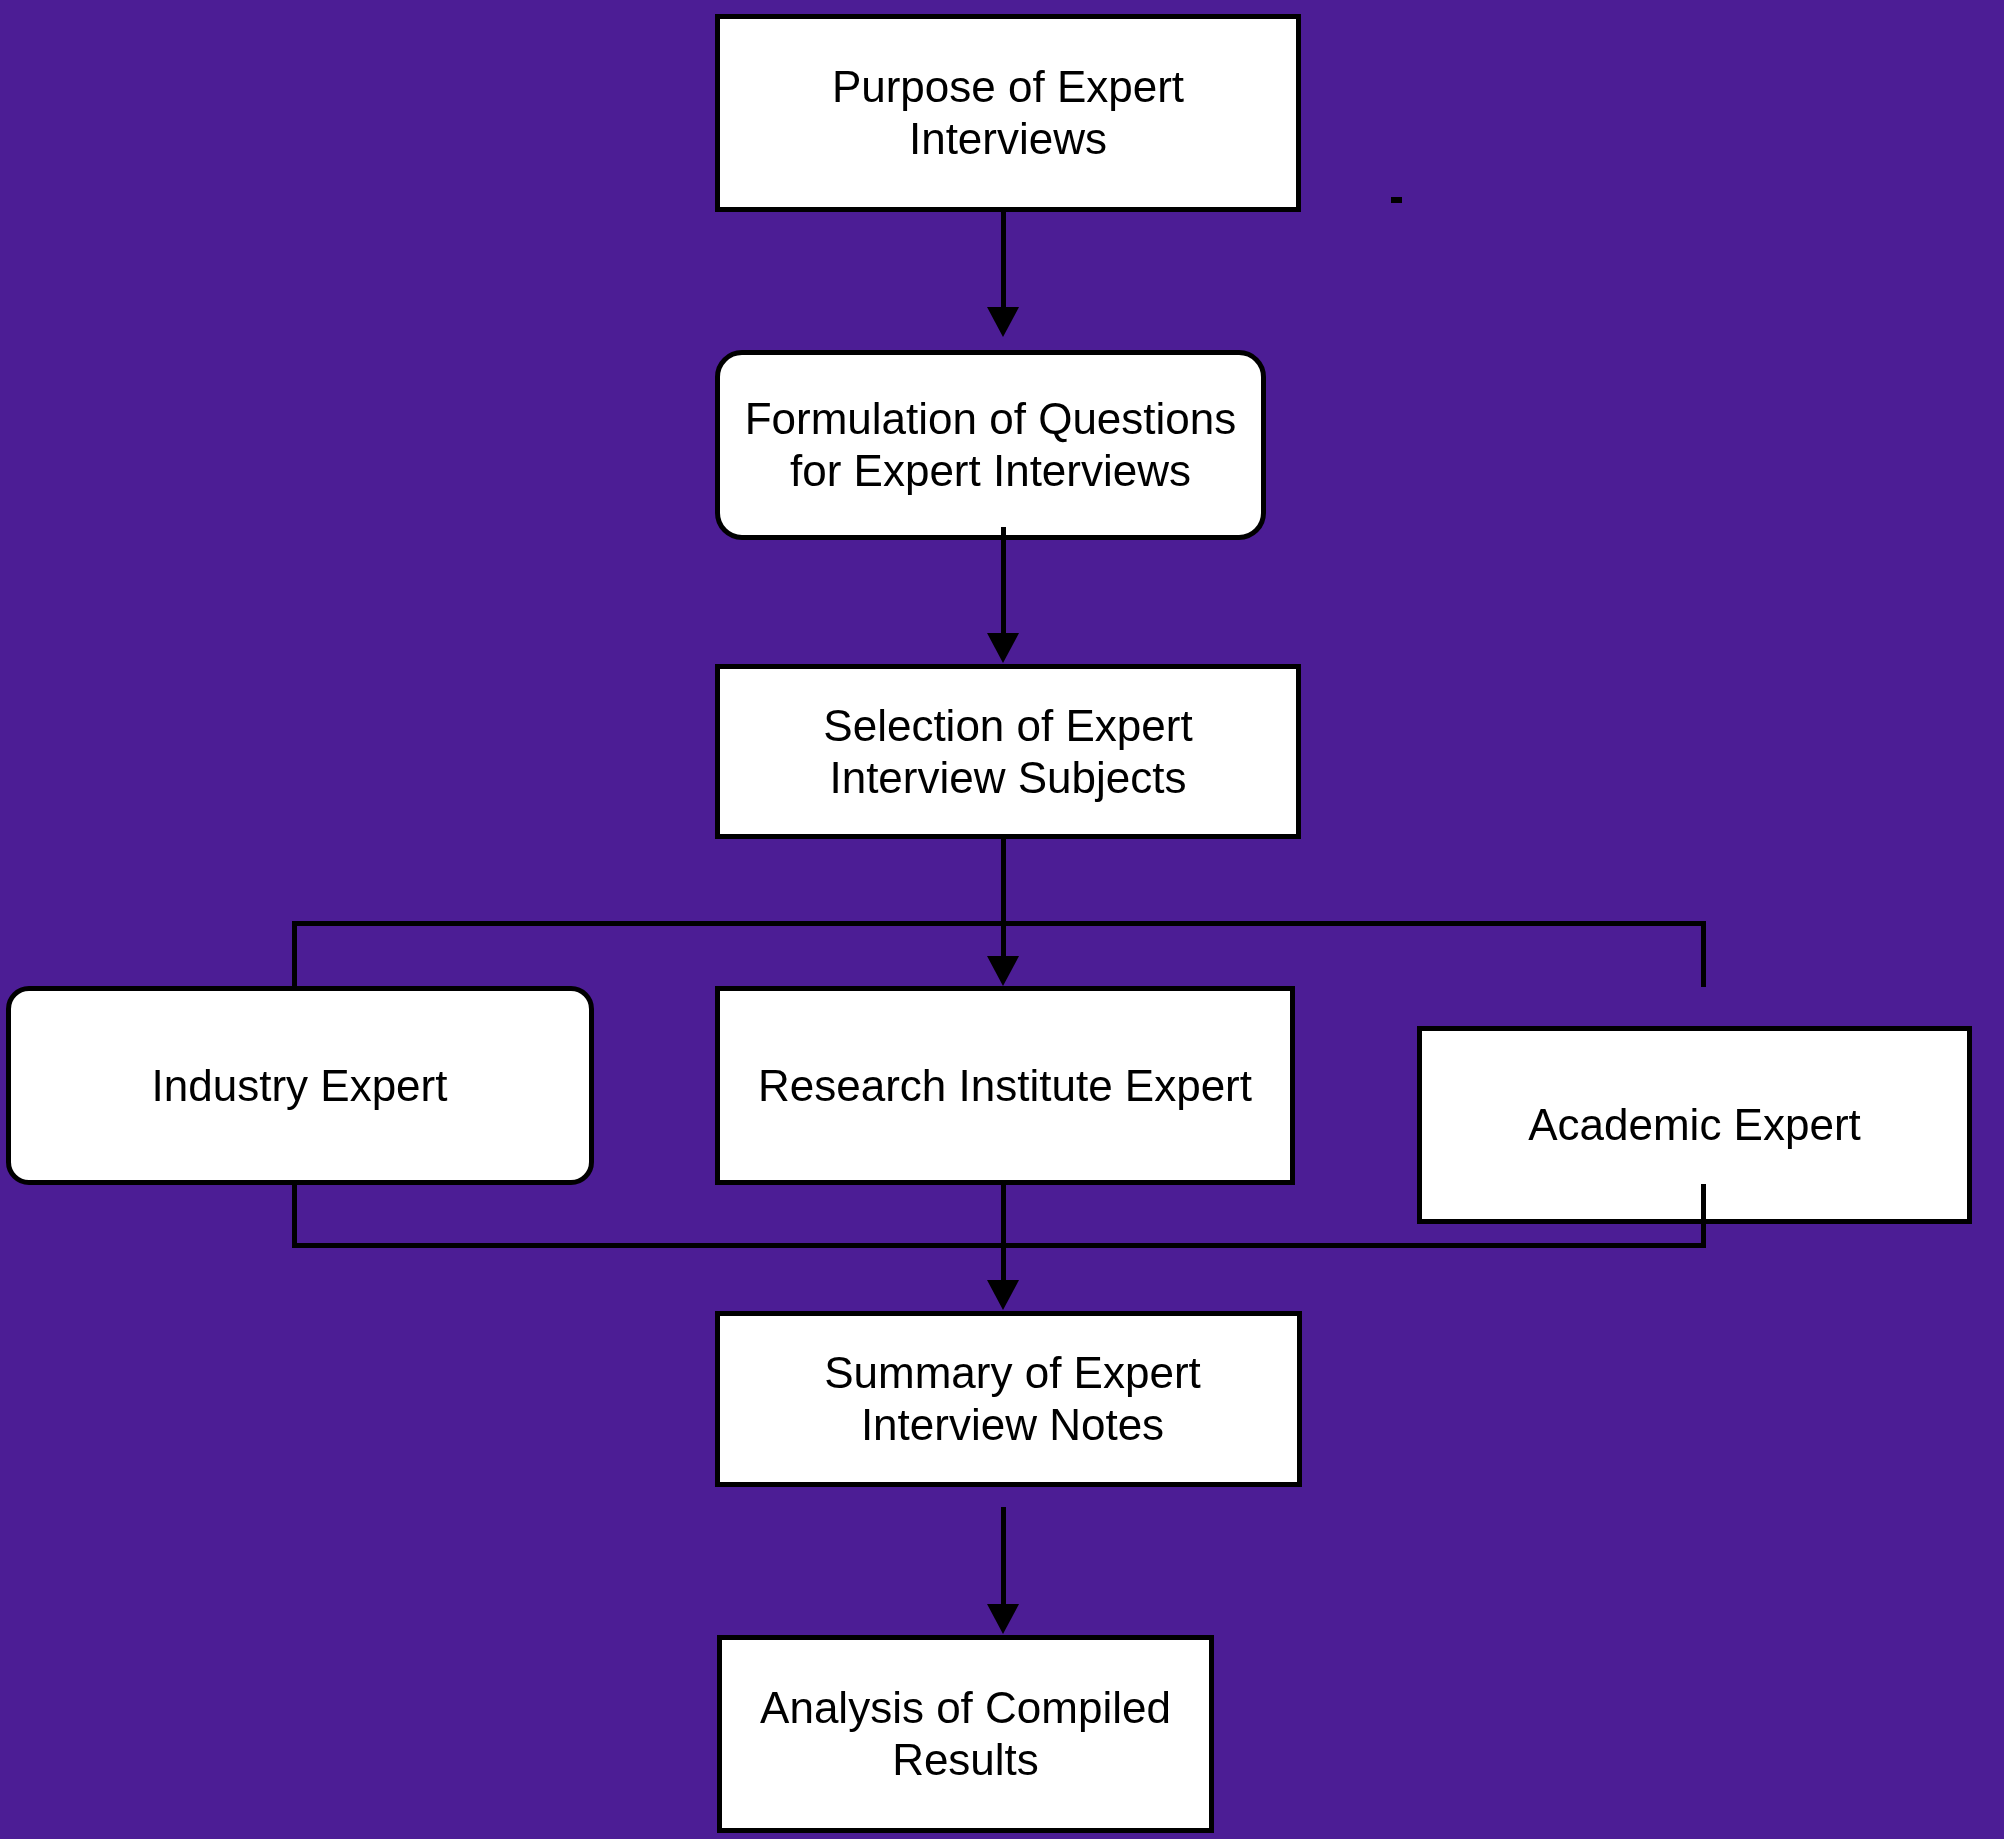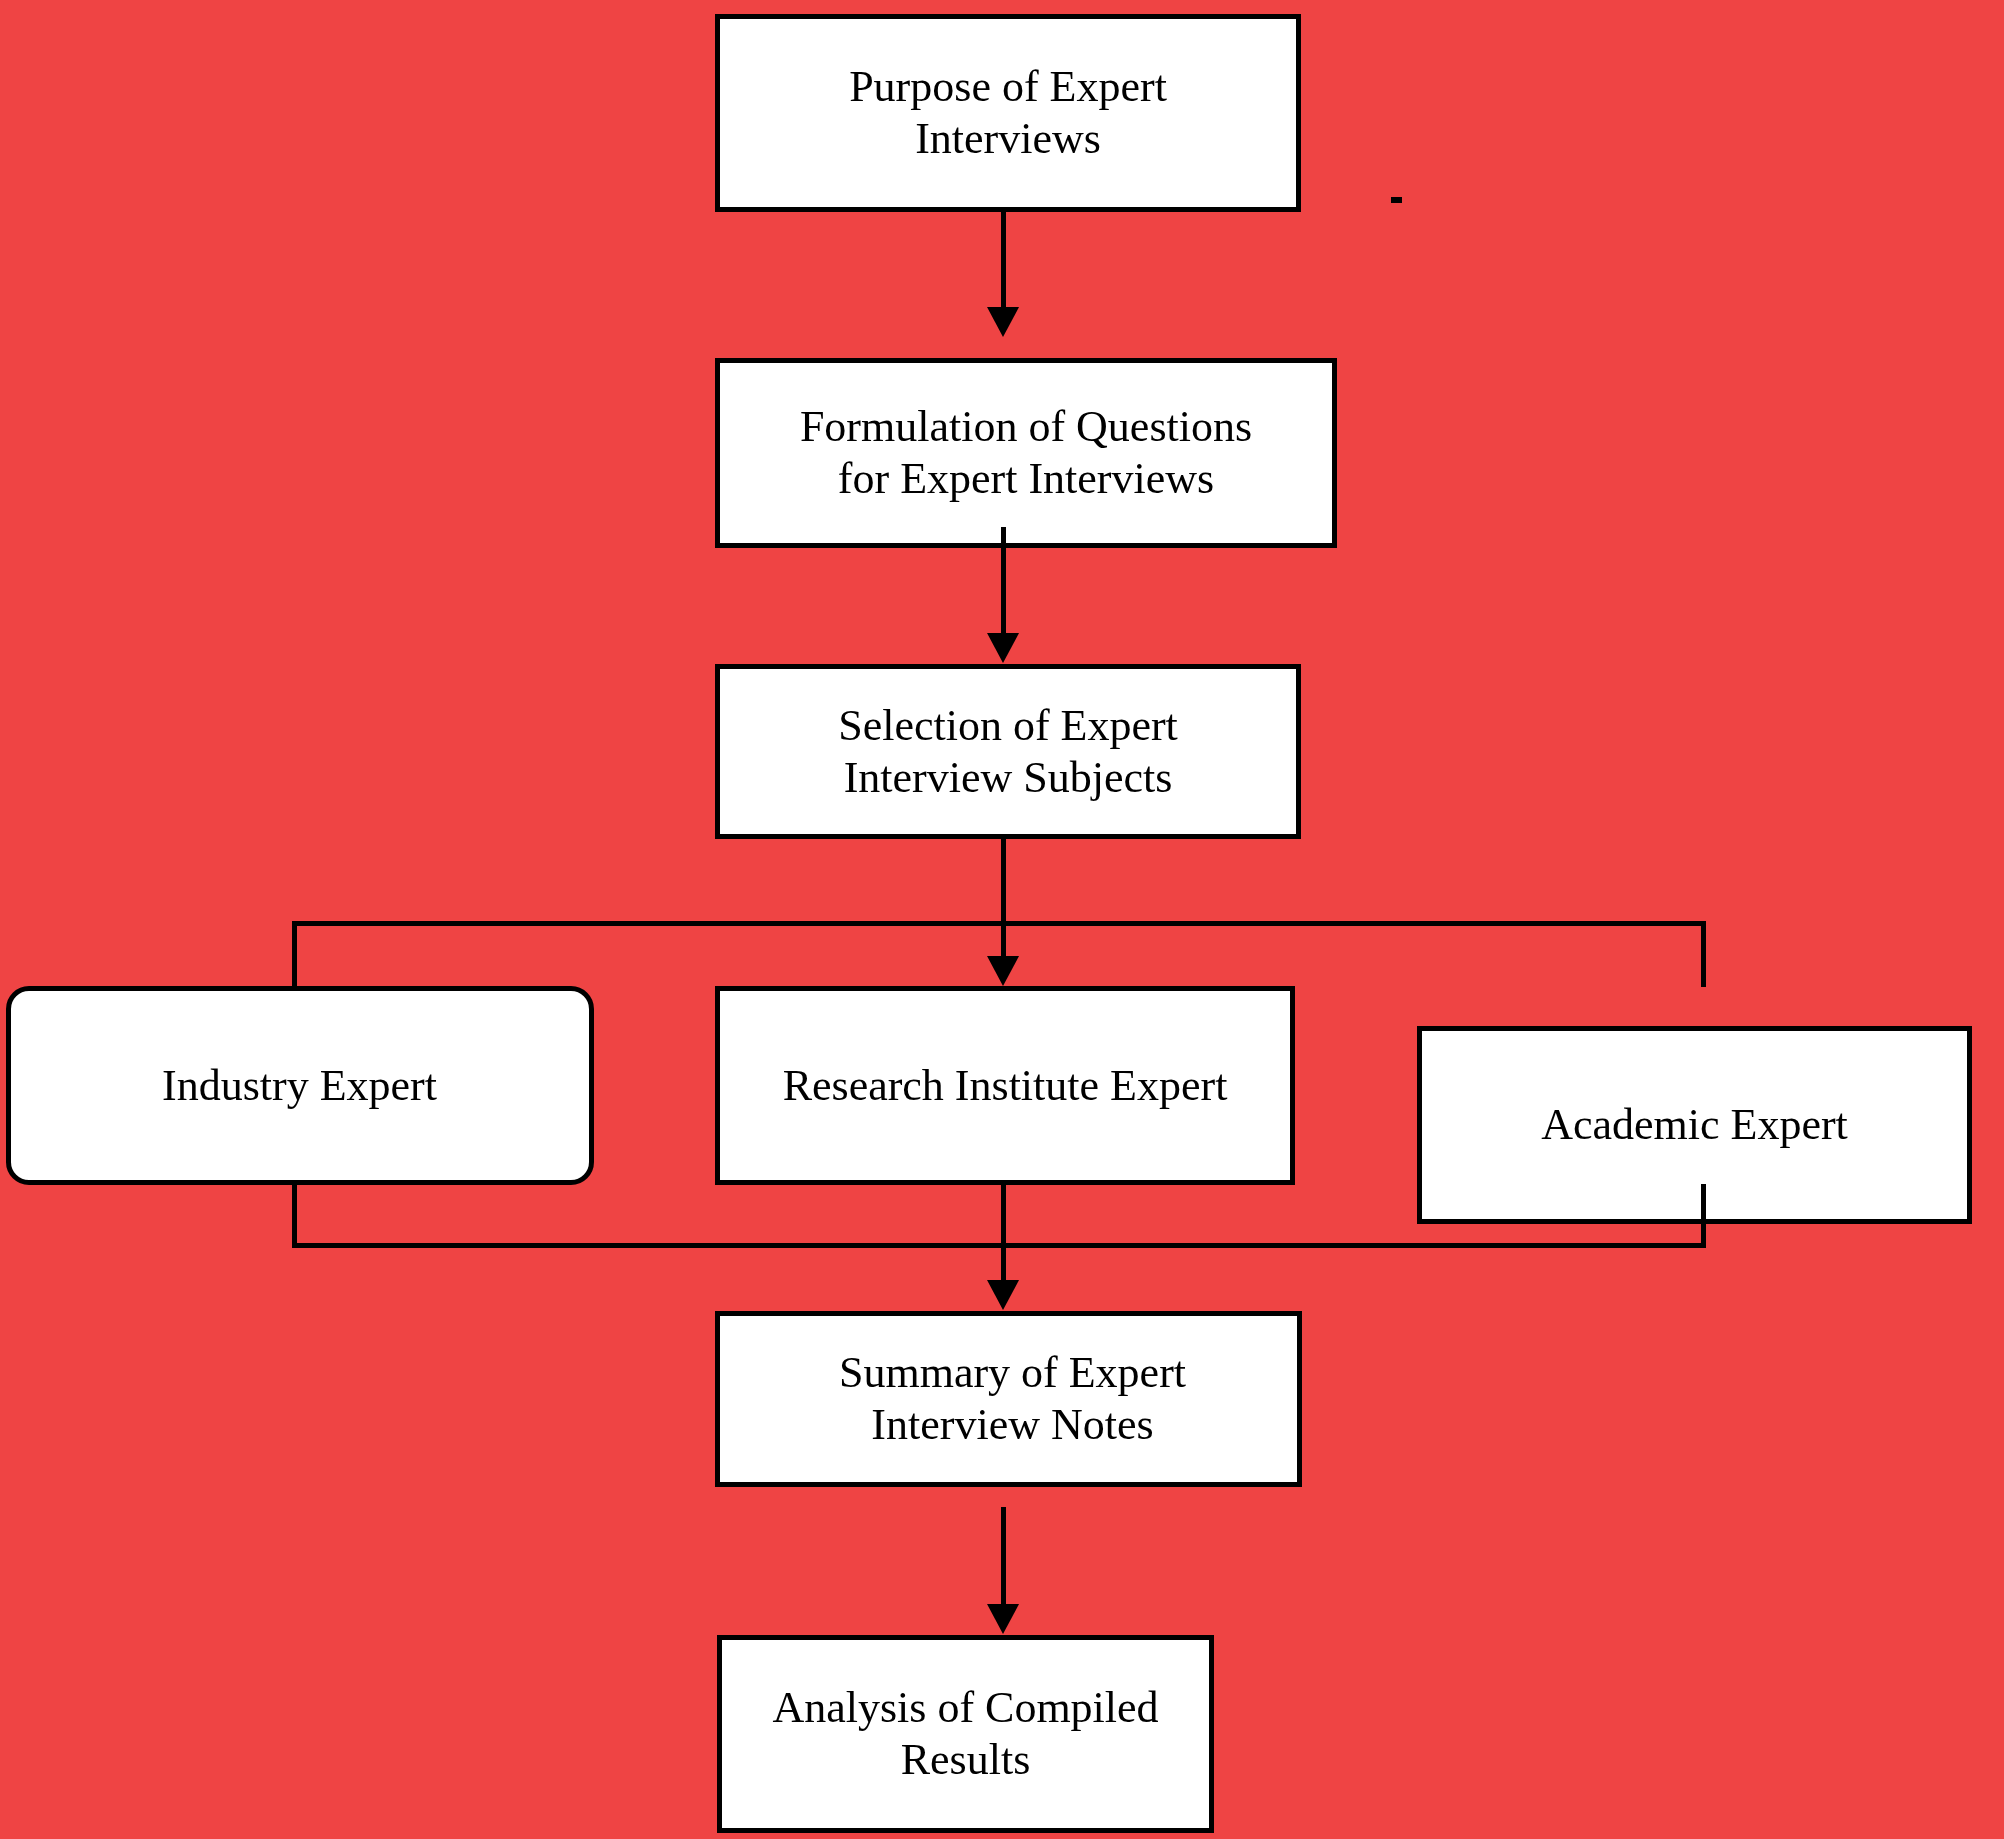--- a/index.html
+++ b/index.html
@@ -4,22 +4,22 @@
 <style>
   html, body {
     margin: 0;
     padding: 0;
     background: #ffffff;
   }
   .canvas {
     position: relative;
     width: 2005px;
     height: 1840px;
-    background: #ef4444;
-    font-family: Liberation Serif, serif;
+    background: #4c1d95;
+    font-family: Liberation Sans, sans-serif;
     color: #000000;
   }
   .node {
     position: absolute;
     box-sizing: border-box;
     border: 5.5px solid #000000;
     background: #ffffff;
     display: flex;
     align-items: center;
     justify-content: center;
@@ -57,21 +57,21 @@
   <div class="node" style="left:715px; top:14px; width:586px; height:198px;">
     <span class="box-label">Purpose of Expert
 Interviews</span>
   </div>
 
   <div class="dash" style="left:1391px; top:197px; width:11px; height:5.5px;"></div>
 
   <div class="line" style="left:1001px; top:212px; width:4.9px; height:97px;"></div>
   <div class="arrowhead" style="left:987px; top:307px;"></div>
 
-  <div class="node" style="left:715px; top:358px; width:622px; height:190px;">
+  <div class="node" style="left:715px; top:350px; width:551px; height:190px;border-radius:27px;">
     <span class="box-label">Formulation of Questions
 for Expert Interviews</span>
   </div>
 
   <div class="line" style="left:1001px; top:527px; width:4.9px; height:107px;"></div>
   <div class="arrowhead" style="left:987px; top:633px;"></div>
 
   <div class="node" style="left:715px; top:664px; width:586px; height:175px;">
     <span class="box-label">Selection of Expert
 Interview Subjects</span>

